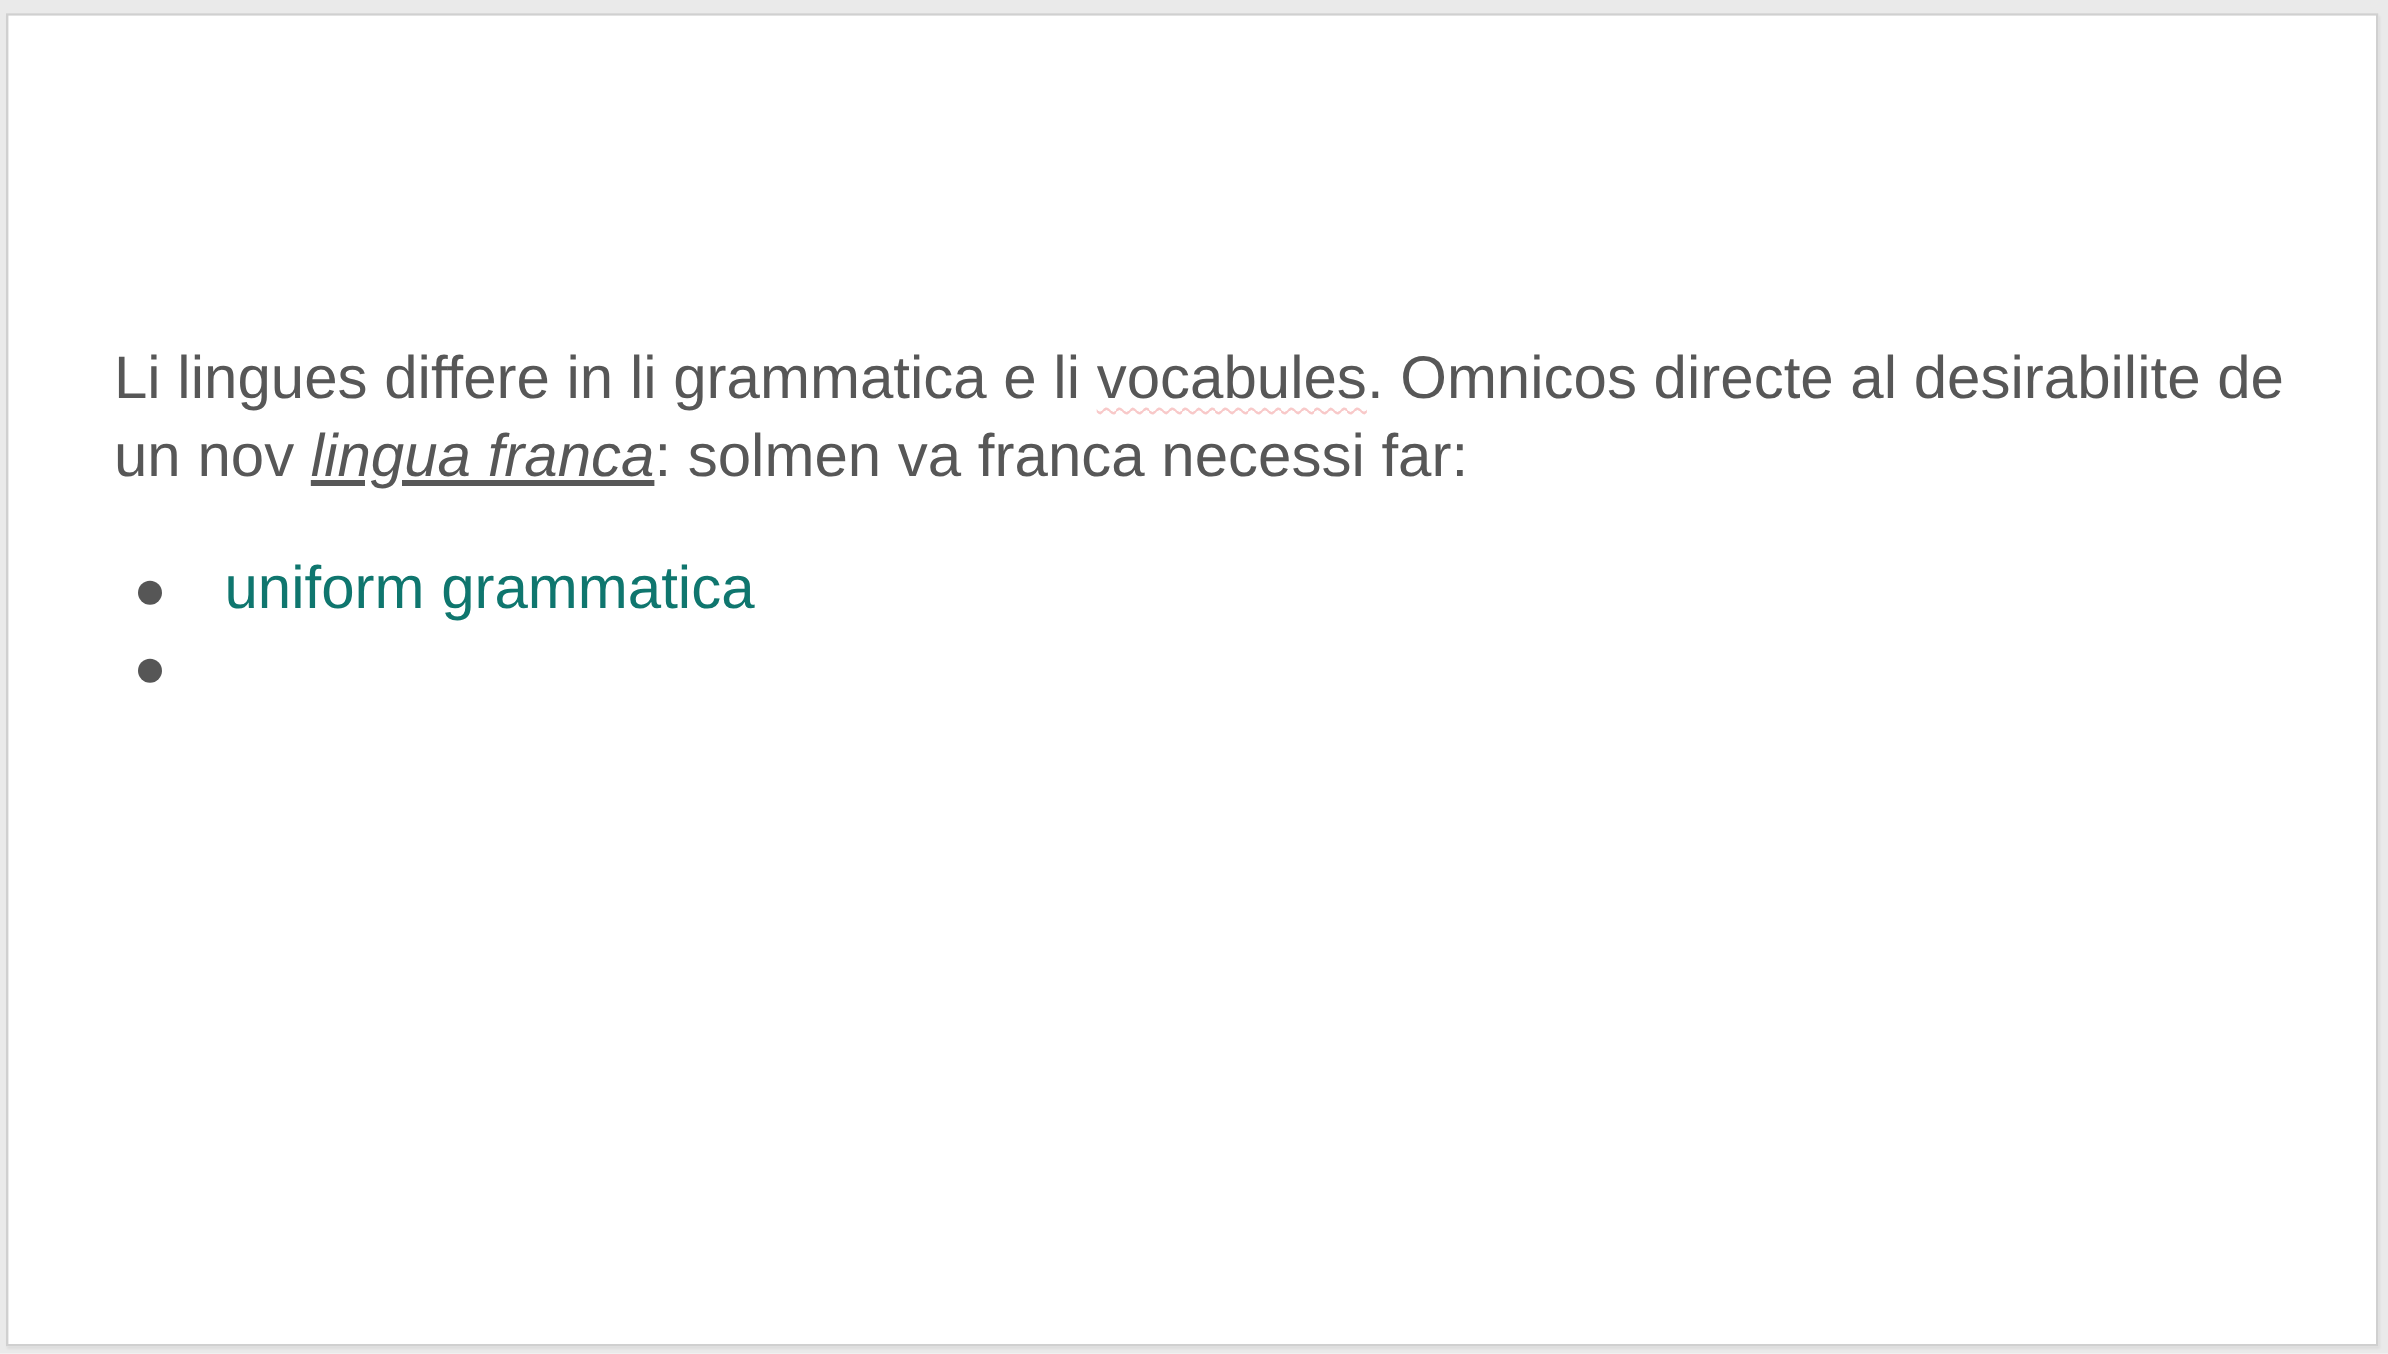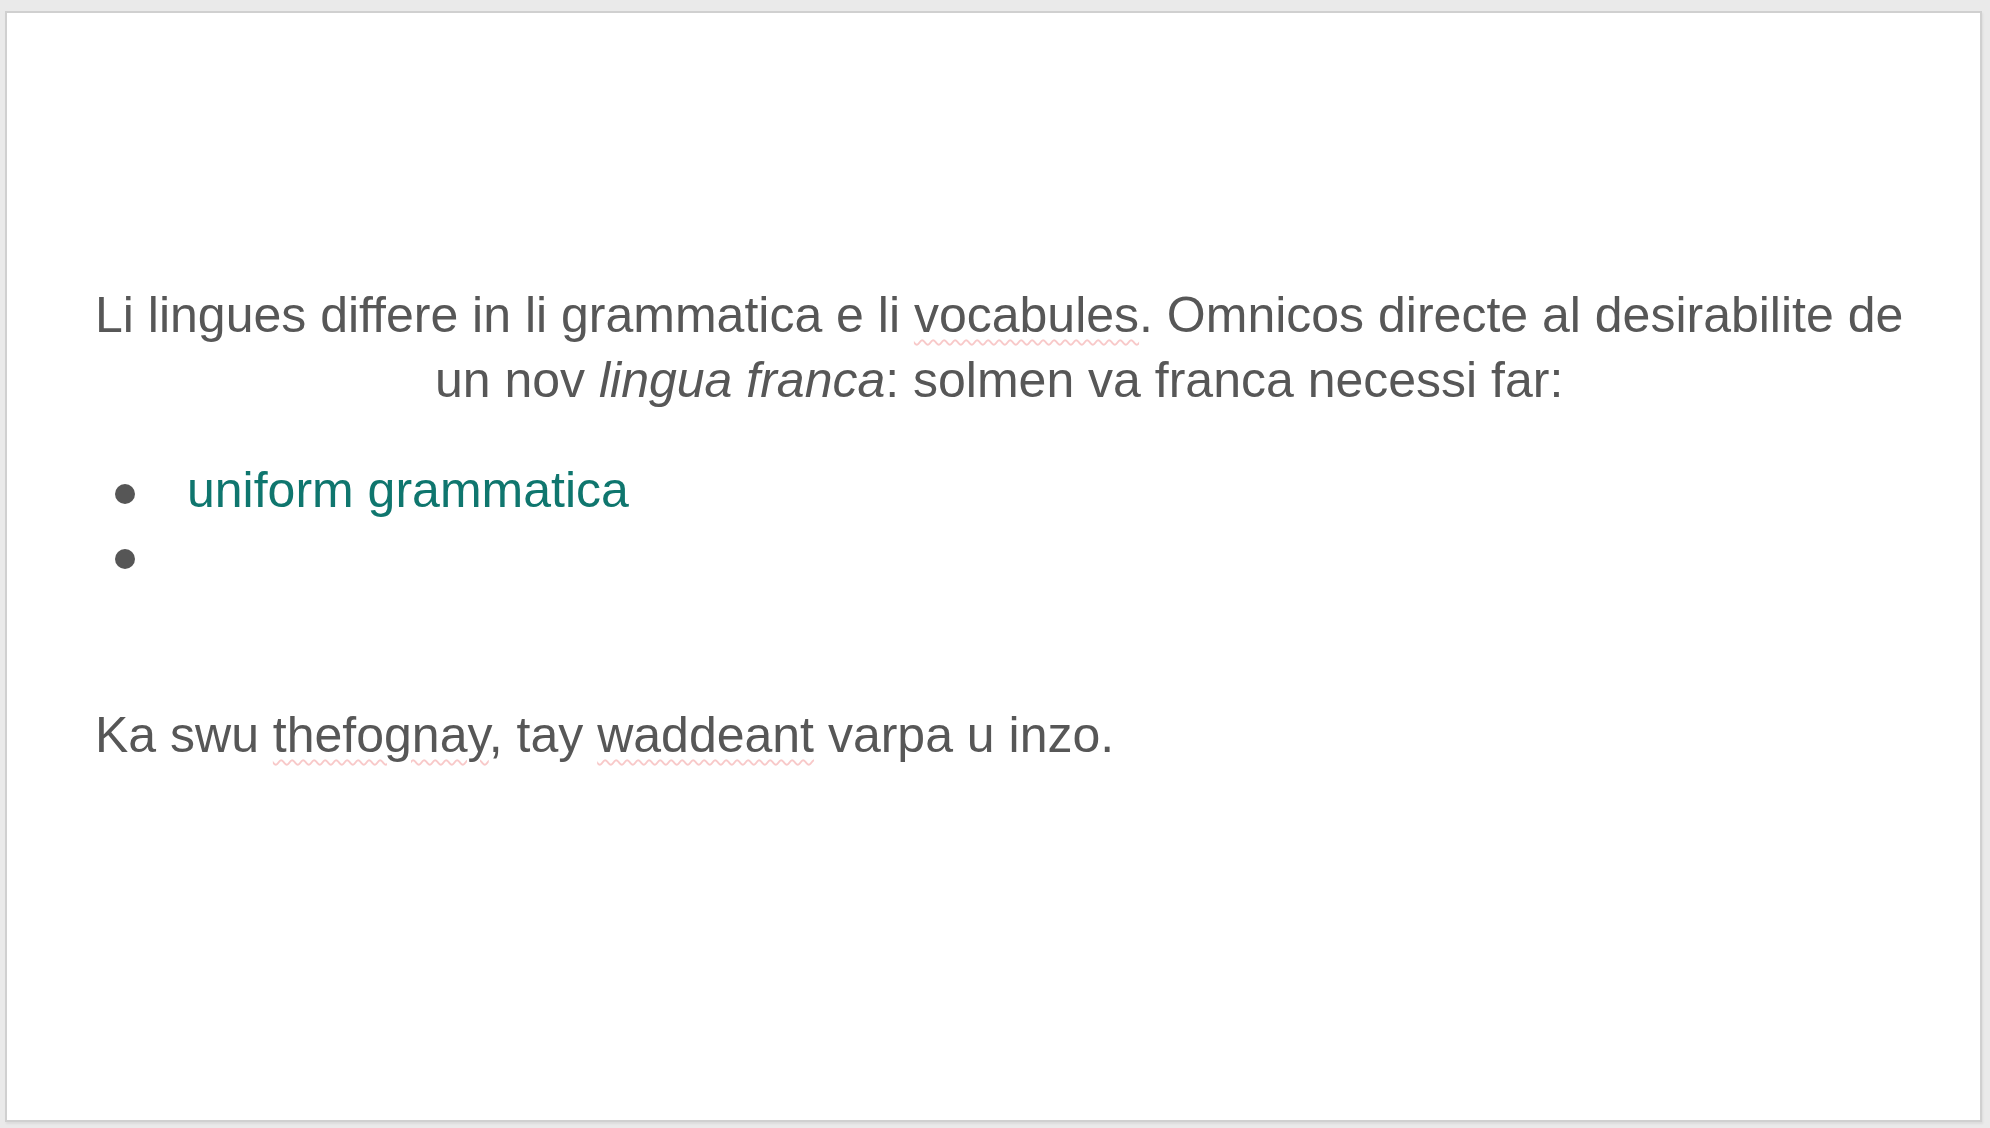--- a/index.html
+++ b/index.html
@@ -31,25 +31,24 @@
     box-shadow: 1px 2px 2px rgba(0,0,0,0.06);
   }
   .textline, .para {
     position: absolute;
     left: 88px;
     color: #575757;
     font-size: 50px;
     line-height: 65px;
     white-space: nowrap;
     letter-spacing: 0;
-    text-align: center;
   }
   .para-1 { top: 270px; }
   .para-2 { top: 690px; }
-  .italic { font-style: italic; }
+  .italic { font-style: italic; text-decoration: underline; }
   .misspelled {
     text-decoration-line: underline;
     text-decoration-style: wavy;
     text-decoration-color: rgba(235, 90, 90, 0.33);
     text-decoration-thickness: 2px;
     text-underline-offset: 7px;
   }
   ul.bullet-list {
     position: absolute;
     left: 88px;
@@ -91,18 +90,15 @@
     <ul class="bullet-list">
       <li>
         <span class="bullet-dot"></span>
         <span>uniform grammatica</span>
       </li>
       <li>
         <span class="bullet-dot"></span>
       </li>
     </ul>
 
-    <div class="para para-2">
-      <span>Ka swu </span><span class="misspelled">thefognay</span><span>, tay </span><span class="misspelled">waddeant</span><span> varpa u inzo.</span>
-    </div>
 
   </div>
 </div>
 
 </body></html>

